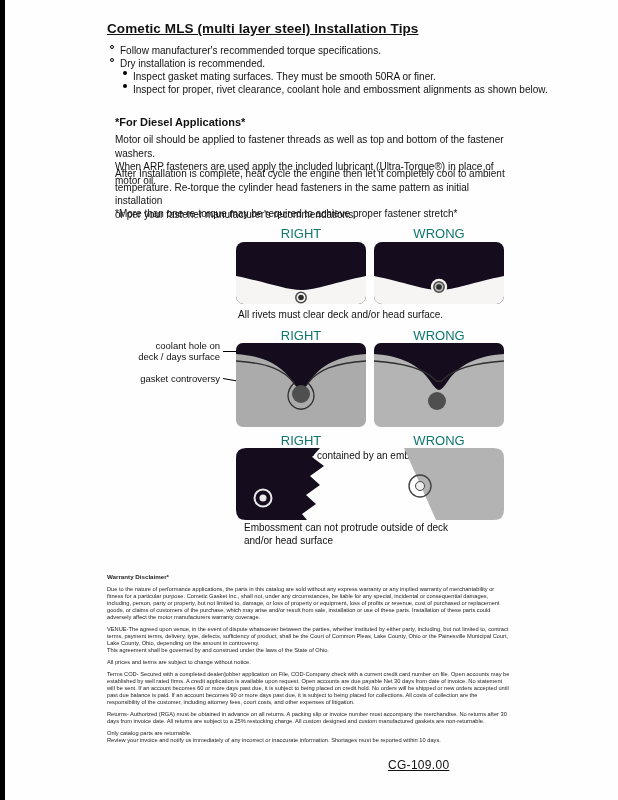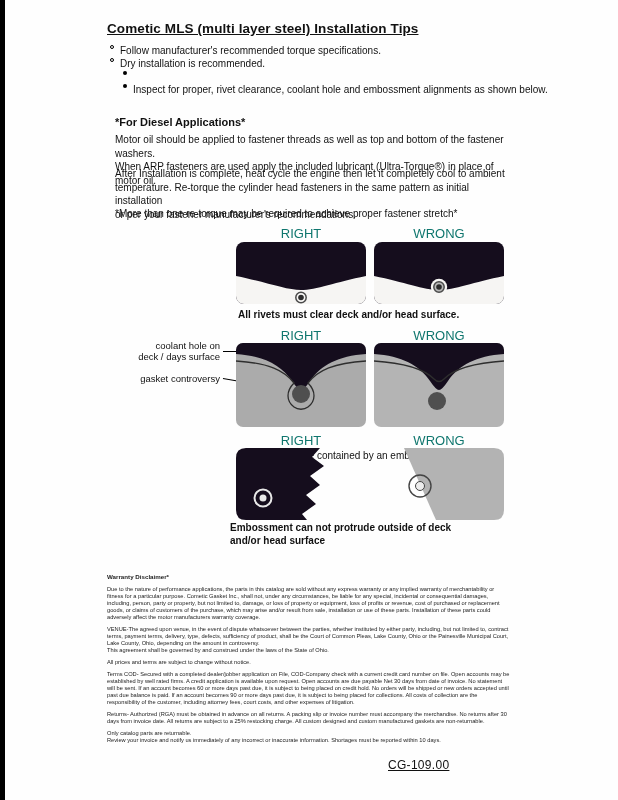--- a/index.html
+++ b/index.html
@@ -52,20 +52,21 @@
     <div class="tip-line">
       <span class="o-bullet"></span>
       <span>Follow manufacturer's recommended torque specifications.</span>
     </div>
     <div class="tip-line">
       <span class="o-bullet"></span>
       <span>Dry installation is recommended.</span>
     </div>
     <div class="tip-line sub">
       <span class="f-bullet"></span>
+      <span>Inspect gasket mating surfaces.  They must be smooth 50RA or finer.</span>
     </div>
     <div class="tip-line sub">
       <span class="f-bullet"></span>
       <span>Inspect for proper, rivet clearance, coolant hole and embossment alignments as shown below.</span>
     </div>
   </div>
 
   <div class="diesel-heading">*For Diesel Applications*</div>
   <div class="para para1">Motor oil should be applied to fastener threads as well as top and bottom of the fastener washers.
 When ARP fasteners are used apply the included lubricant (Ultra-Torque®) in place of motor oil.</div>
@@ -101,21 +102,21 @@
         </defs>
       <g clip-path="url(#c1b)">
         <rect x="0" y="0" width="130" height="62" fill="#150d1d"></rect>
         <path d="M0,62 L0,34 C30,40 50,48 65,48 C80,48 100,40 130,34 L130,62 Z" fill="#f6f5f3"></path>
         <circle cx="65" cy="45" r="8.2" fill="#f6f5f3"></circle>
         <circle cx="65" cy="45" r="5.2" fill="#b9b9b9" stroke="#4a4a4a" stroke-width="1.5"></circle>
         <circle cx="65" cy="45" r="2.8" fill="#2c2c2c"></circle>
       </g>
     </svg>
   </div>
-  <div class="dg-caption" style="left:238px; top:309px;font-weight:bold;">All rivets must clear deck and/or head surface.</div>
+  <div class="dg-caption" style="left:238px; top:309px;">All rivets must clear deck and/or head surface.</div>
 
   <div class="dg-label" style="left:236px; top:328px;">RIGHT</div>
   <div class="dg-label" style="left:374px; top:328px;">WRONG</div>
 
   <div class="ann" style="left:118px; top:340px; width:102px;">coolant hole on
 deck / days surface</div>
   <div class="ann-line" style="left:223px; top:351px; width:44px;"></div>
   <div class="ann" style="left:110px; top:373px; width:110px;">gasket controversy</div>
   <div class="ann-line" style="left:223px; top:378px; width:46px; transform:rotate(10deg);"></div>
 
@@ -161,21 +162,21 @@
       <circle cx="27" cy="50" r="3.5" fill="#e8e8e8"></circle>
     </svg>
   </div>
   <div class="dg-img" style="left:374px; top:448px; height:72px;">
     <svg width="130" height="72" viewBox="0 0 130 72">
       <path d="M30,0 H120 Q130,0 130,10 V62 Q130,72 120,72 H62 Z" fill="#b3b3b3"></path>
       <circle cx="46" cy="38" r="11" fill="none" stroke="#444" stroke-width="1.4"></circle>
       <circle cx="46" cy="38" r="4.5" fill="#ededed" stroke="#444" stroke-width="1"></circle>
     </svg>
   </div>
-  <div class="dg-caption" style="left:230px; top:522px; width:270px;font-weight:bold;">Embossment can not protrude outside of deck
+  <div class="dg-caption" style="left:244px; top:522px; width:270px;">Embossment can not protrude outside of deck
 and/or head surface</div>
 
   <div class="disclaimer">
     <div class="disc-h">Warranty Disclaimer*</div>
     <div class="disc-p">Due to the nature of performance applications, the parts in this catalog are sold without any express warranty or any implied warranty of merchantability or fitness for a particular purpose.  Cometic Gasket Inc., shall not, under any circumstances, be liable for any special, incidental or consequential damages, including, person, party or property, but not limited to, damage, or loss of property or equipment, loss of profits or revenue, cost of purchased or replacement goods, or claims of customers of the purchase, which may arise and/or result from sale, installation or use of these parts.  Installation of these parts could adversely affect the motor manufacturers warranty coverage.</div>
     <div class="disc-p">VENUE-The agreed upon venue, in the event of dispute whatsoever between the parties, whether instituted by either party, including, but not limited to, contract terms, payment terms, delivery, type, defects, sufficiency of product, shall be the Court of Common Pleas, Lake County, Ohio or the Painesville Municipal Court, Lake County, Ohio, depending on the amount in controversy.
 This agreement shall be governed by and construed under the laws of the State of Ohio.</div>
     <div class="disc-p">All prices and terms are subject to change without notice.</div>
     <div class="disc-p">Terms COD- Secured with a completed dealer/jobber application on File, COD-Company check with a current credit card number on file.  Open accounts may be established by well rated firms.  A credit application is available upon request.  Open accounts are due payable Net 30 days from date of invoice.  No statement will be sent.  If an account becomes 60 or more days past due, it is subject to being placed on credit hold.  No orders will be shipped or new orders accepted until past due balance is paid.  If an account becomes 90 or more days past due, it is subject to being placed for collections.  All costs of collection are the responsibility of the customer, including attorney fees, court costs, and other expenses of litigation.</div>
     <div class="disc-p">Returns- Authorized (RGA) must be obtained in advance on all returns.  A packing slip or invoice number must accompany the merchandise.  No returns after 30 days from invoice date.  All returns are subject to a 25% restocking charge.  All custom designed and custom manufactured gaskets are non-returnable.</div>

